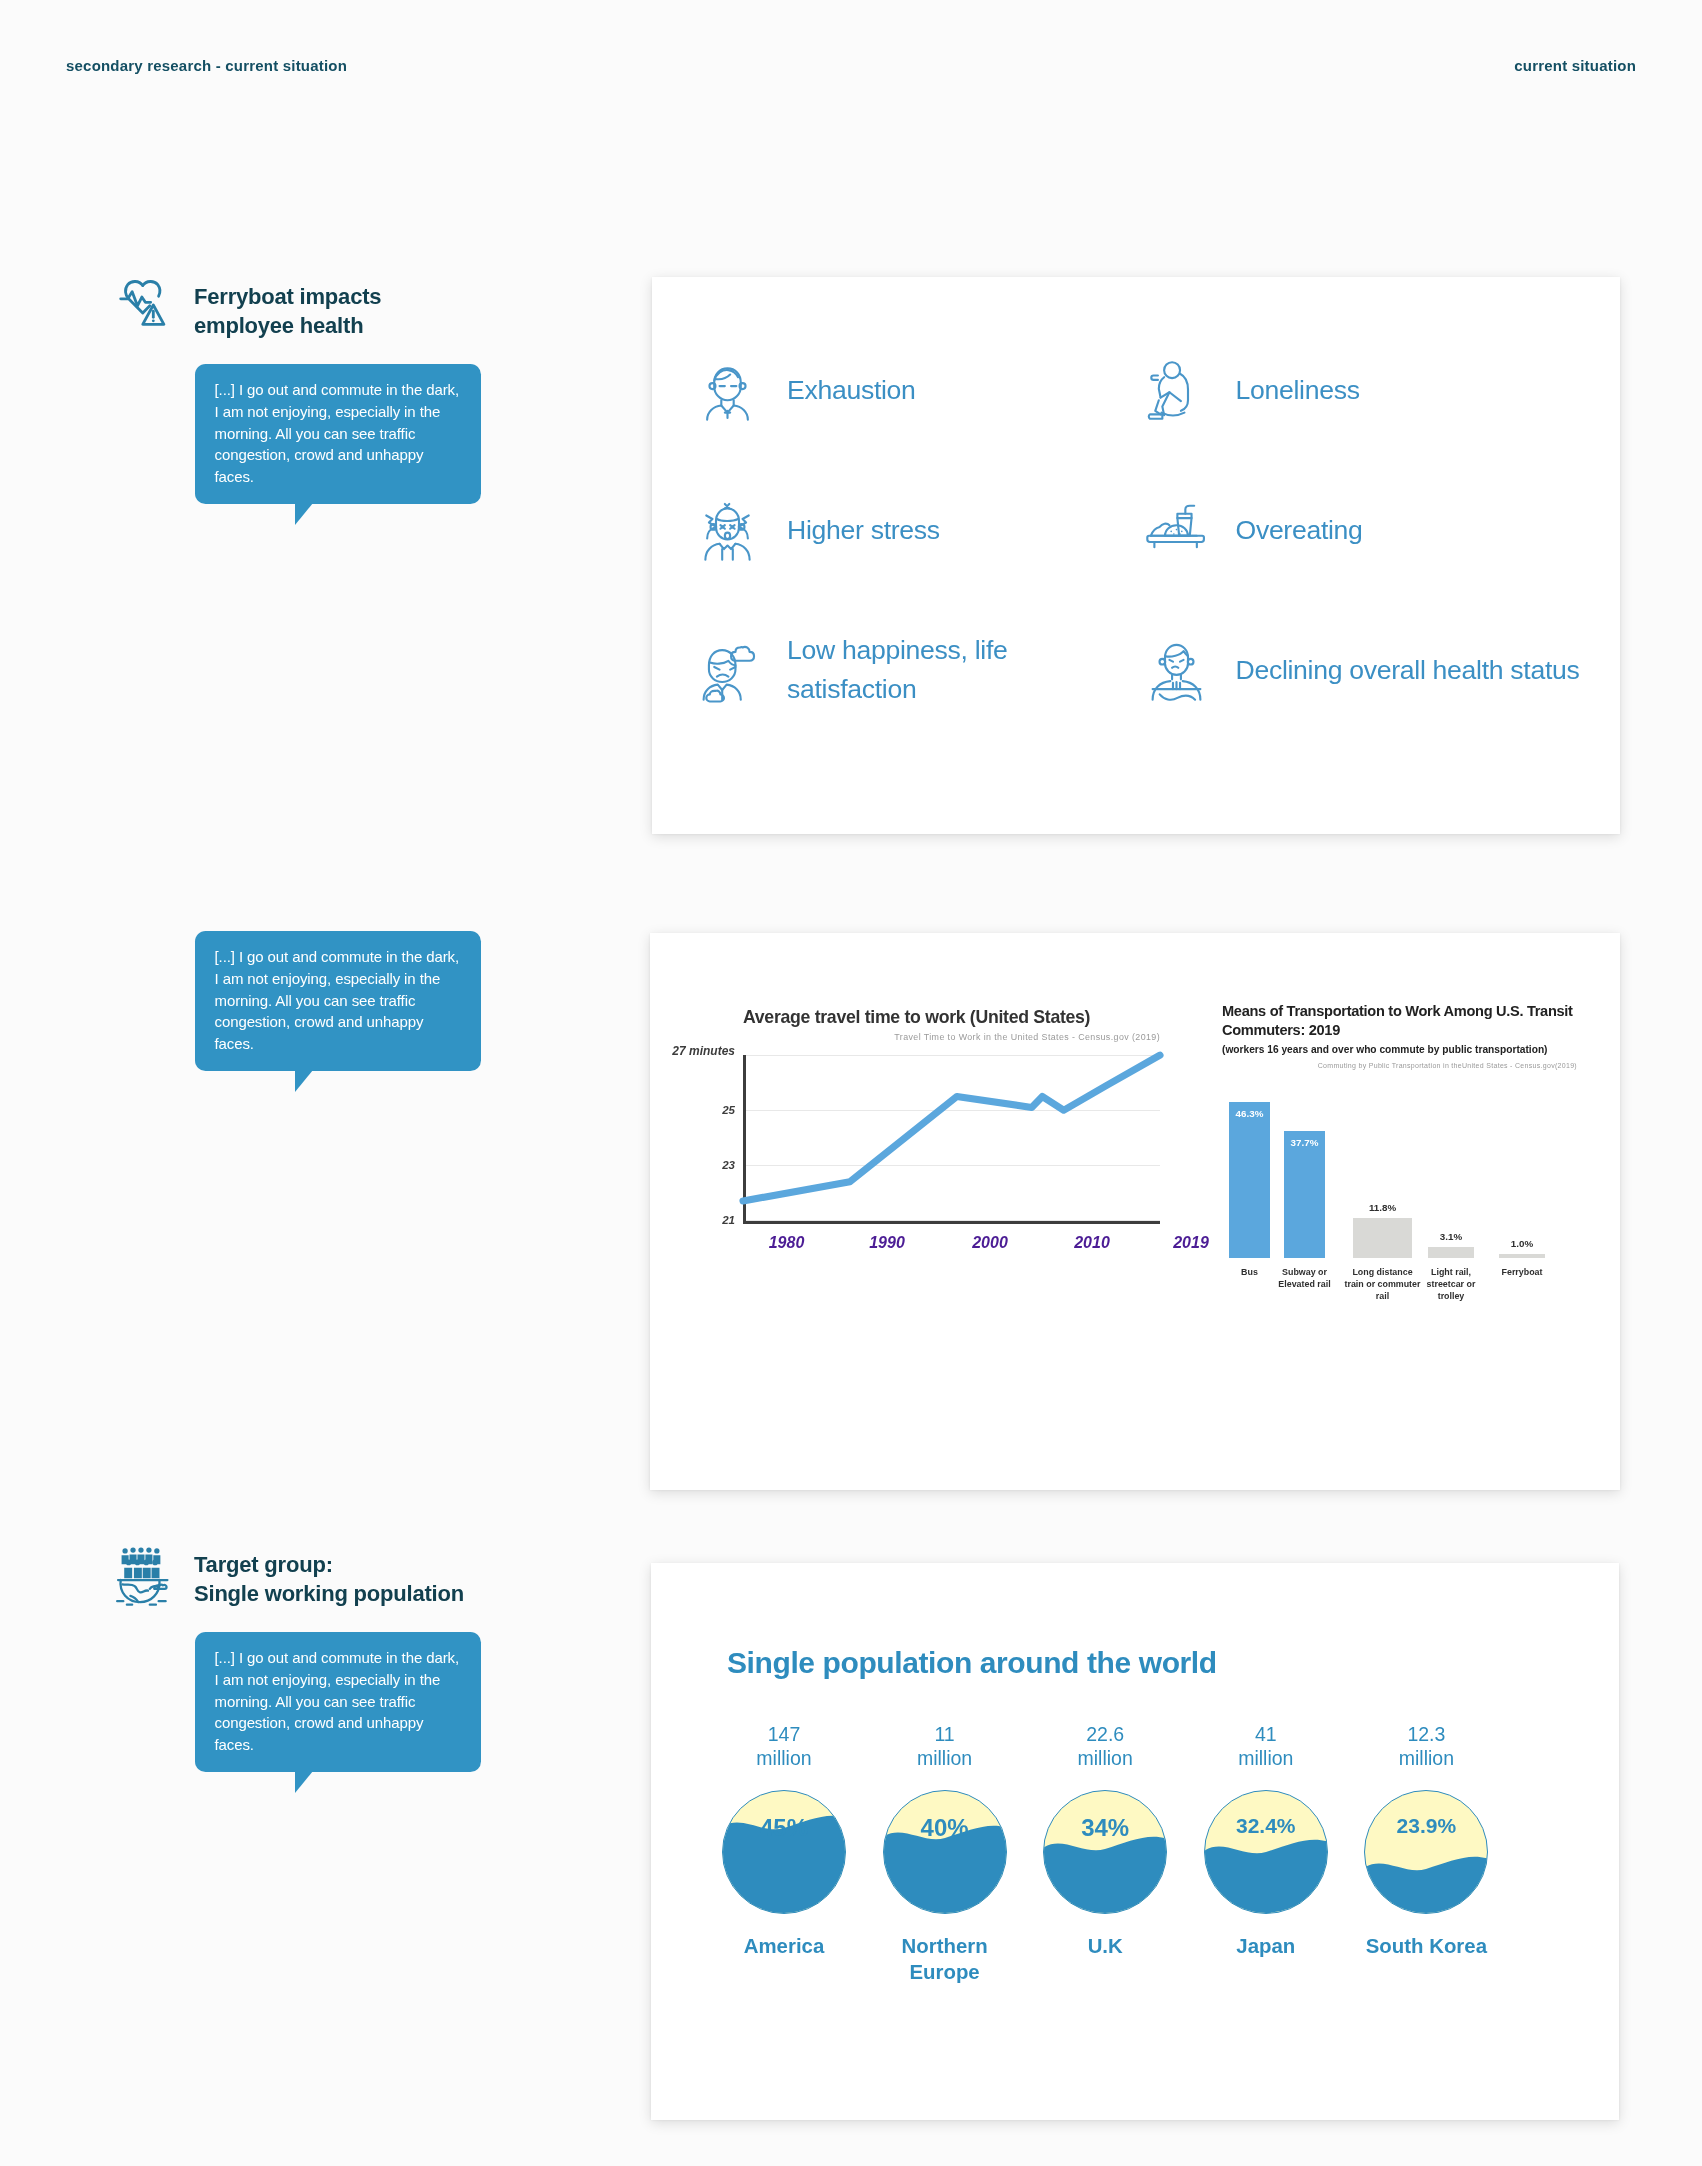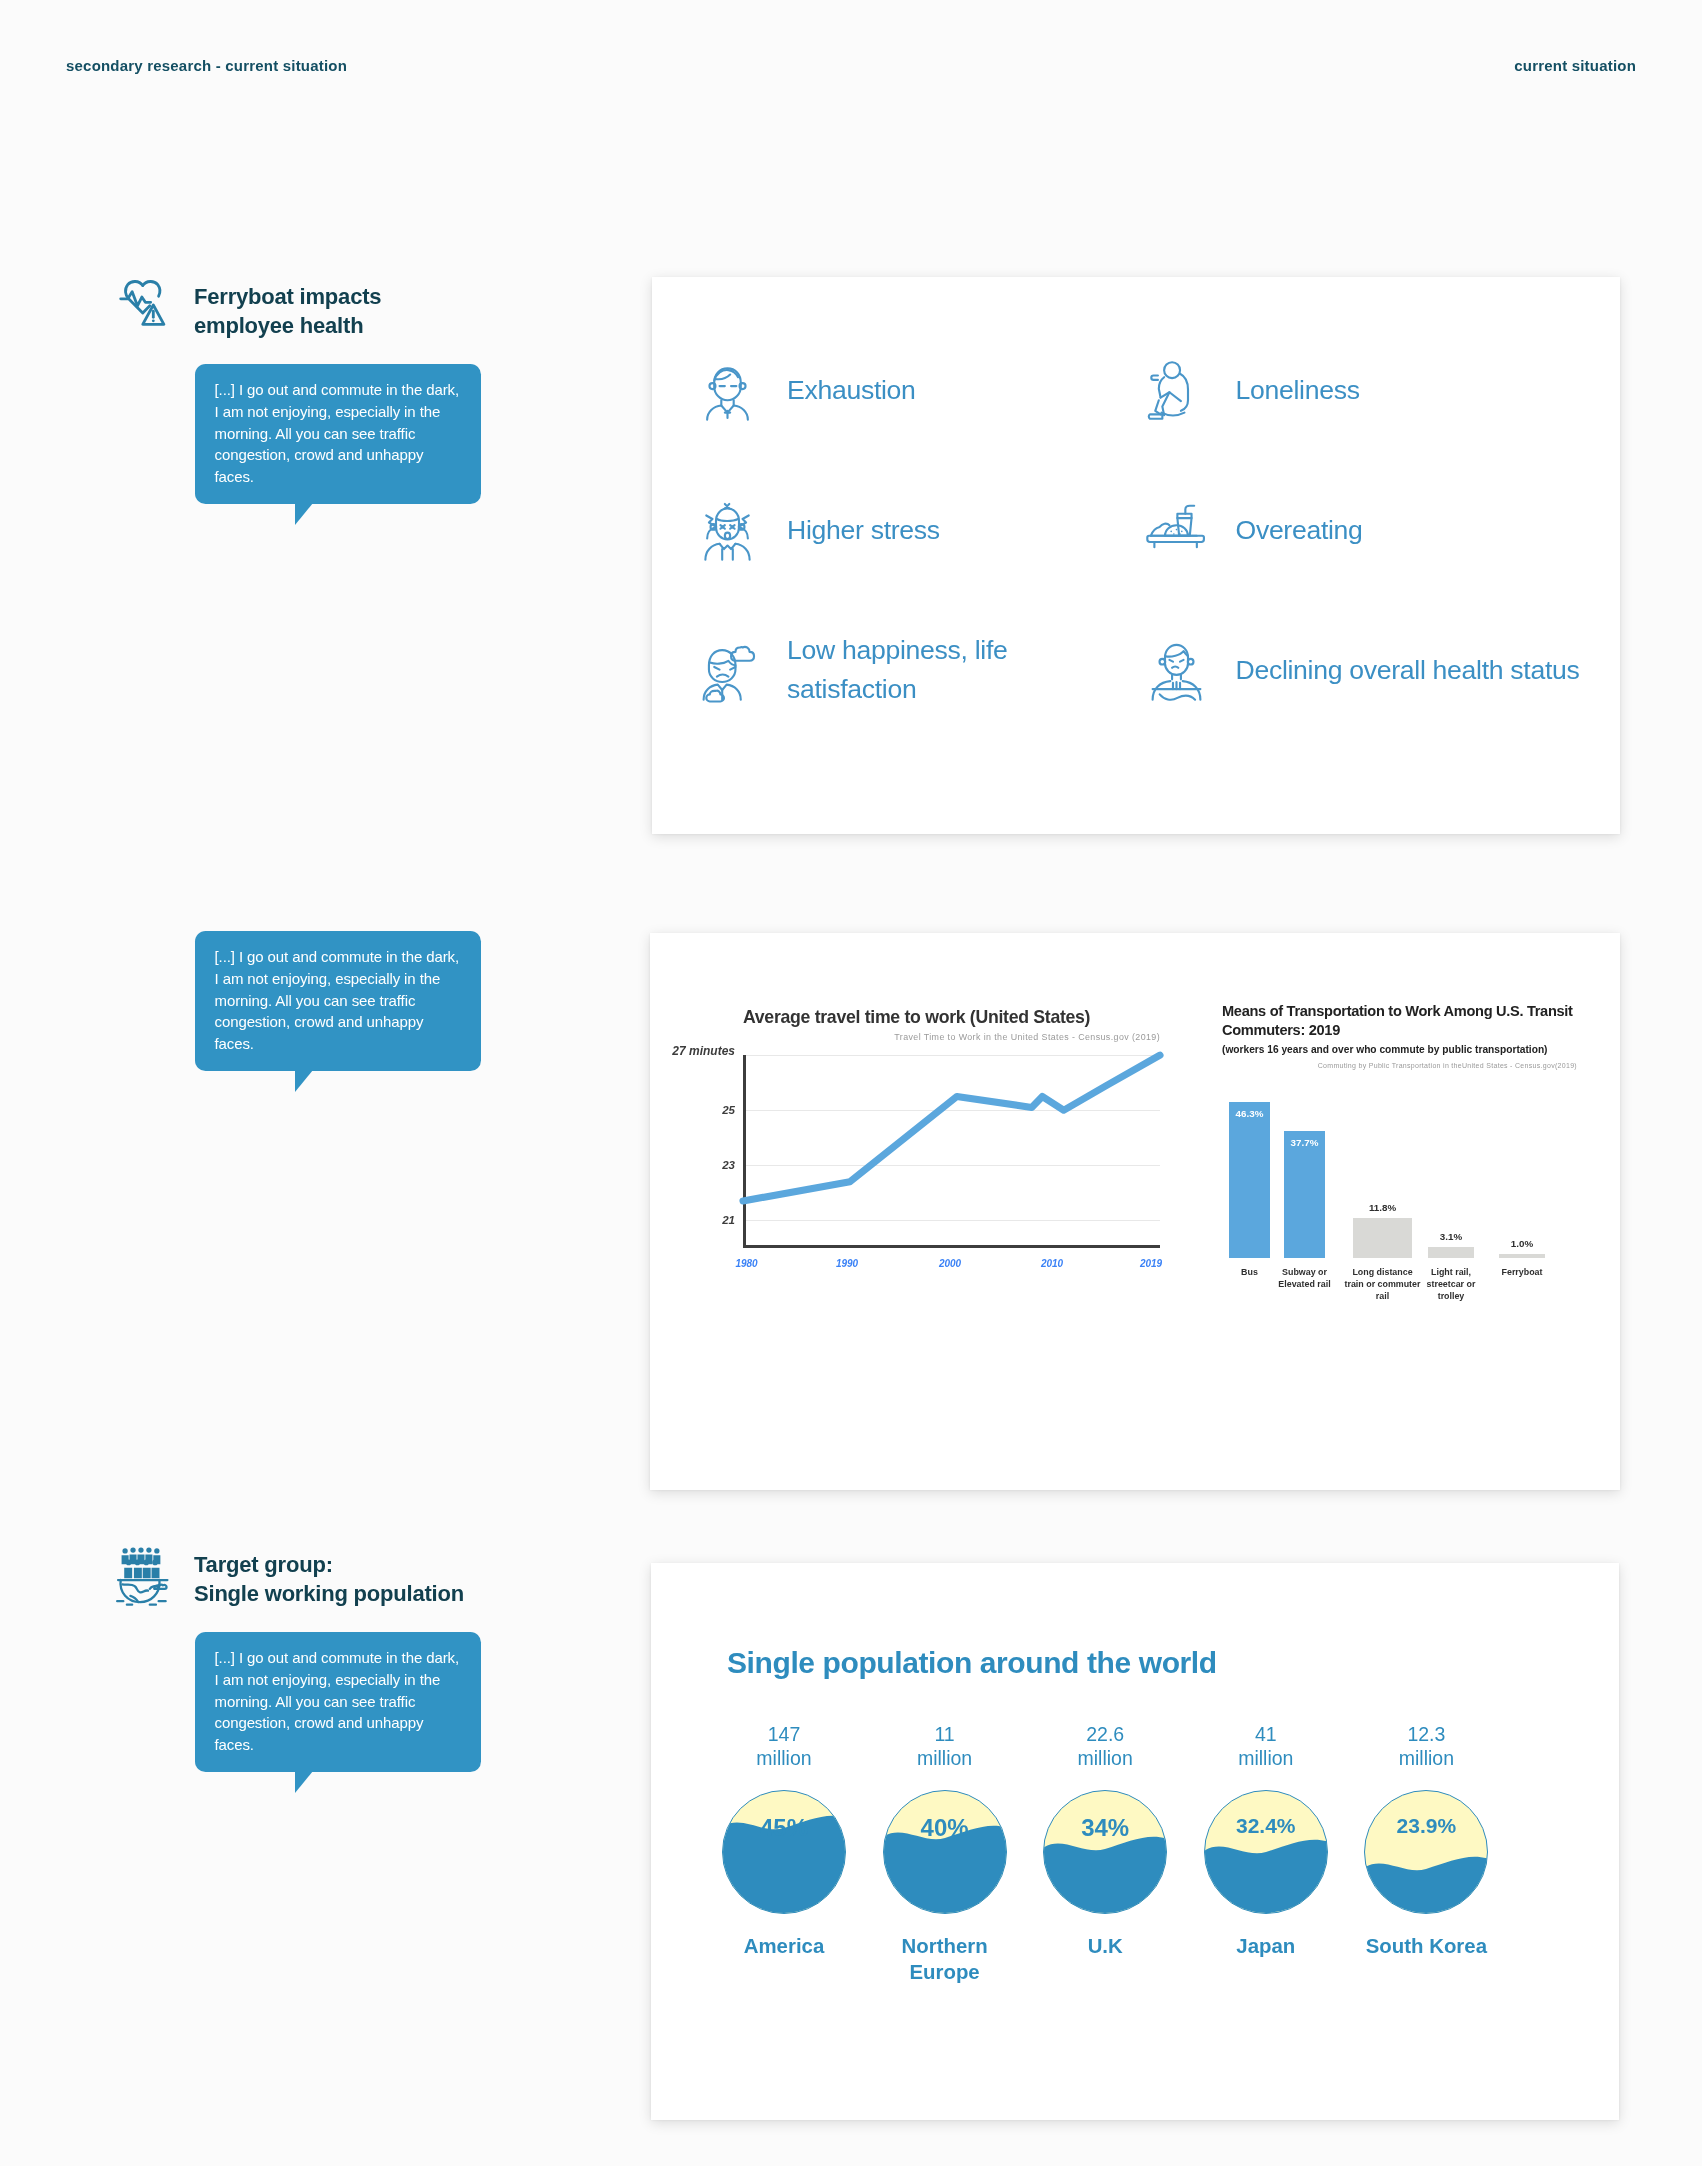--- a/index.html
+++ b/index.html
@@ -64,29 +64,29 @@
     font-size: 26.6px; color: #3b8fc4; line-height: 1.45; letter-spacing: -0.3px;
   }
 
   
   #card-travel { left: 650px; top: 933px; width: 970px; height: 557px; }
 
   .linechart { position: absolute; left: 93px; top: 74px; width: 417px; }
   .lc-title { font-size: 17.7px; font-weight: bold; color: #333; letter-spacing: -0.3px; }
   .lc-src   { font-size: 8.9px; color: #9a9a9a; text-align: right; margin-top: 4.4px;
               letter-spacing: 0.4px; }
-  .lc-plot  { position: relative; margin-top: 12.4px; height: 193px; font-style: italic; }
+  .lc-plot  { position: relative; margin-top: 12.4px; height: 169px; font-style: italic; }
   .lc-ylab  { position: absolute; right: 100%; margin-right: 8px; transform: translateY(-50%);
               font-size: 11.5px; font-weight: bold; color: #3c3c3c; white-space: nowrap; }
   .lc-ylab.top { font-size: 12px; }
   .lc-grid  { position: absolute; left: 0; right: 0; height: 0.9px; background: #e8e8e8; }
   .lc-axisY { position: absolute; left: 0; top: 0; bottom: 0; width: 2.7px; background: #3d3d3d; }
   .lc-axisX { position: absolute; left: 0; right: 0; bottom: 0; height: 2.7px; background: #3d3d3d; }
   .lc-xlab  { position: absolute; top: 100%; margin-top: 10.6px; transform: translateX(-50%);
-              font-size: 10px; font-weight: bold; color: #3b82f6; }
+              font-size: 16px; font-weight: bold; color: #4c1d95; margin-left: 40px; }
   .lc-svg   { position: absolute; left: 0; top: -14px; right: 0; bottom: 0; overflow: visible; }
 
   .barchart { position: absolute; left: 572px; top: 69px; width: 355px; }
   .bc-title { font-size: 14.6px; font-weight: bold; color: #222; line-height: 1.3; letter-spacing: -0.3px; }
   .bc-sub   { font-size: 10.2px; font-weight: bold; color: #222; margin-top: 4.4px; }
   .bc-src   { font-size: 7px; color: #9a9a9a; text-align: right; margin-top: 6.2px; letter-spacing: 0.3px; }
   .bc-plot  { position: relative; height: 168px; margin-top: 21px; }
   .bc-col   { position: absolute; bottom: 0; text-align: center; }
   .bc-bar   { width: 100%; position: relative; }
   .bc-val   { position: absolute; left: 0; right: 0; font-size: 9.8px; font-weight: bold; }

